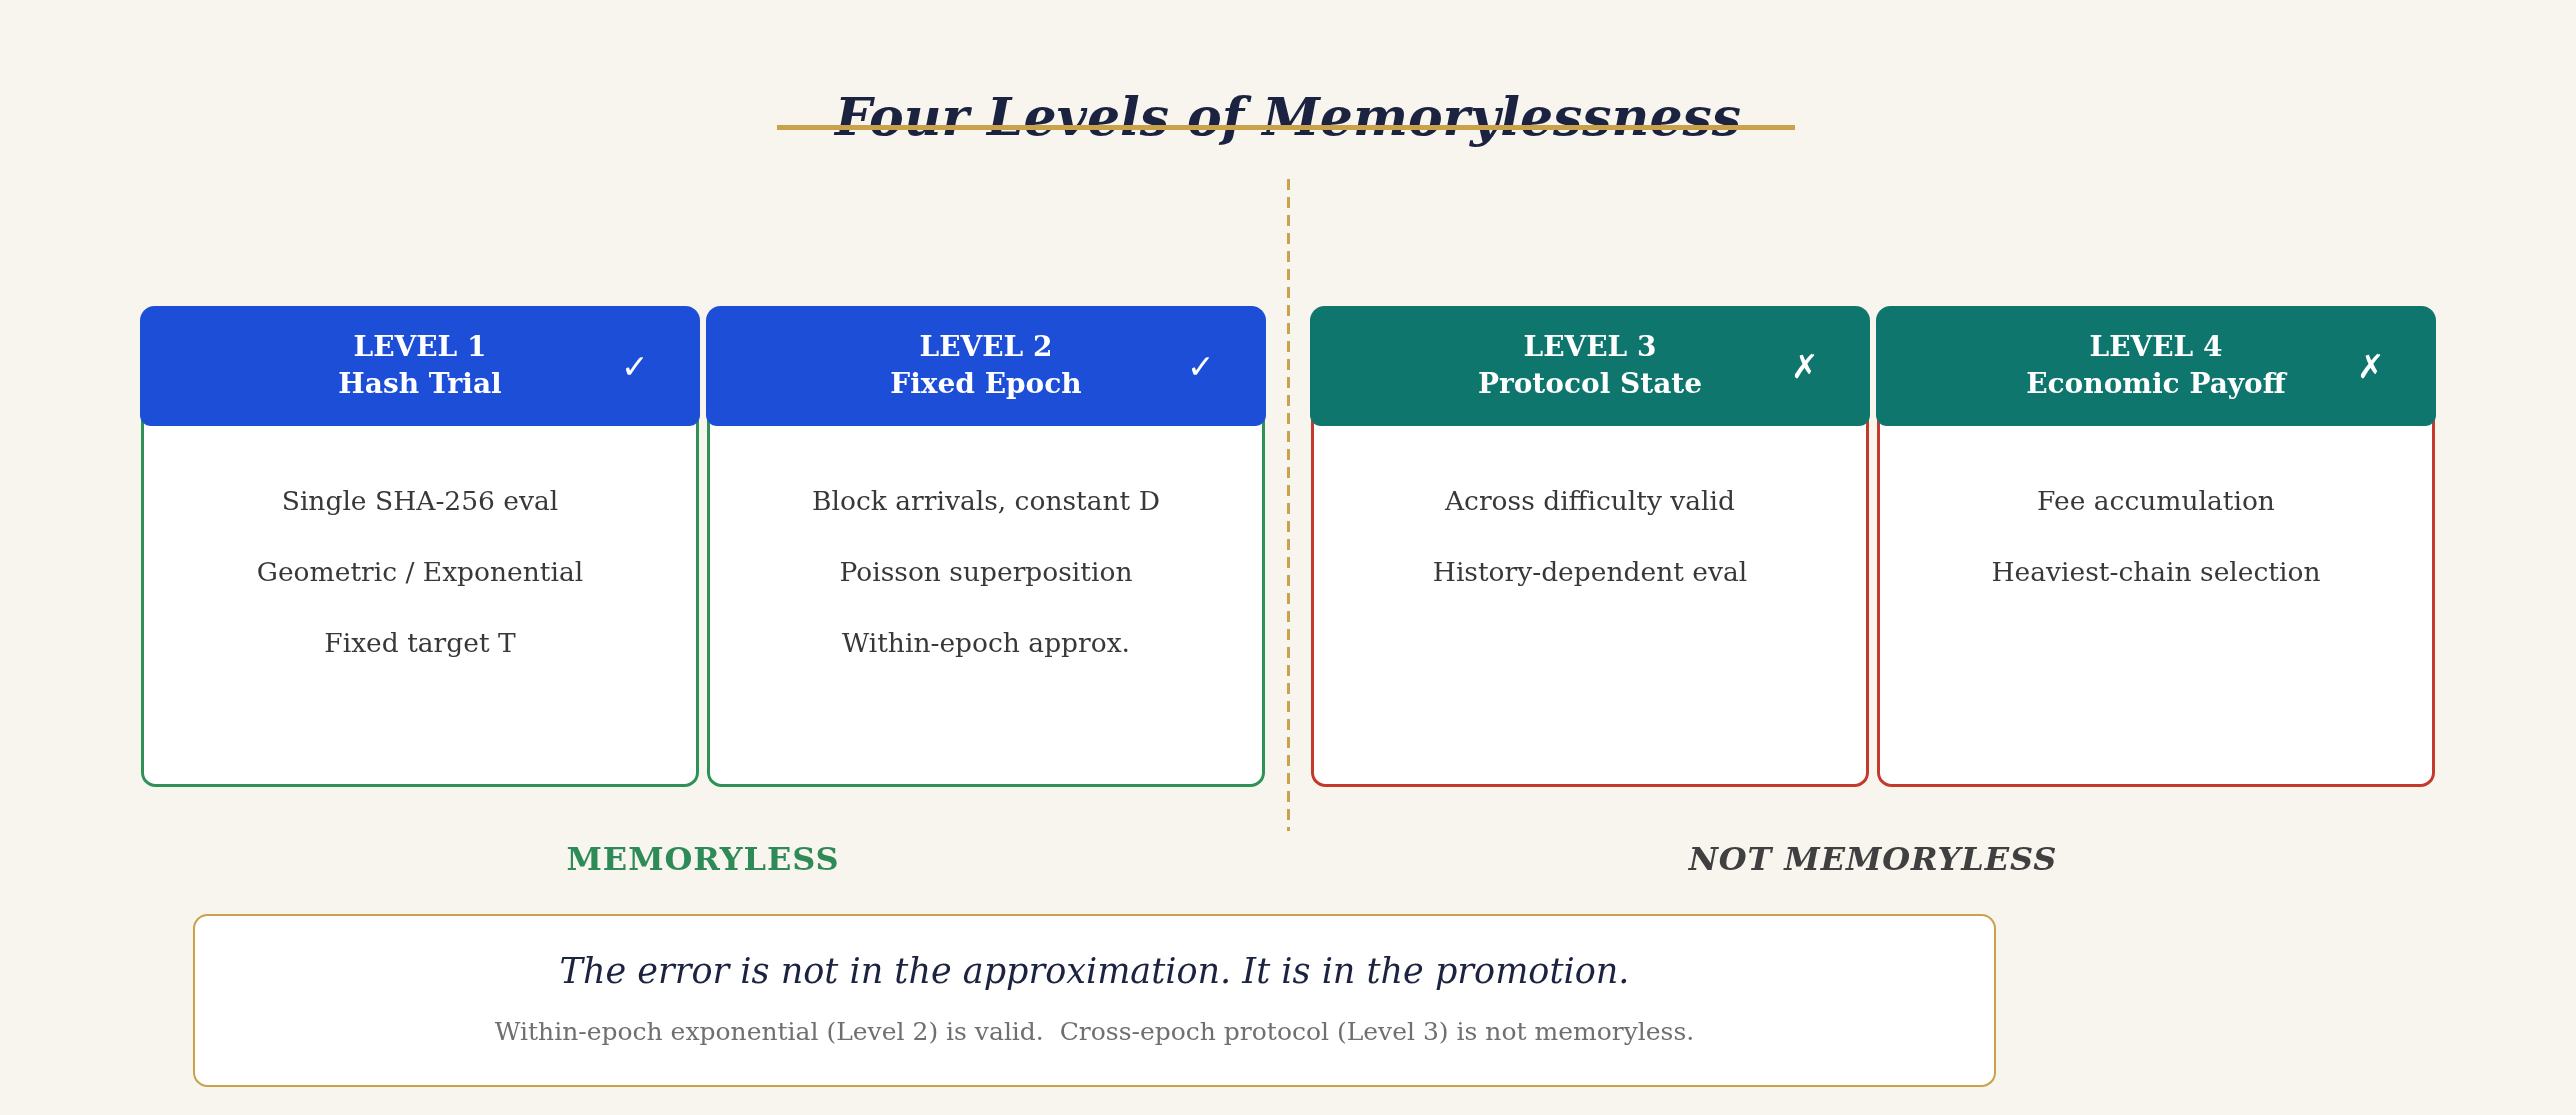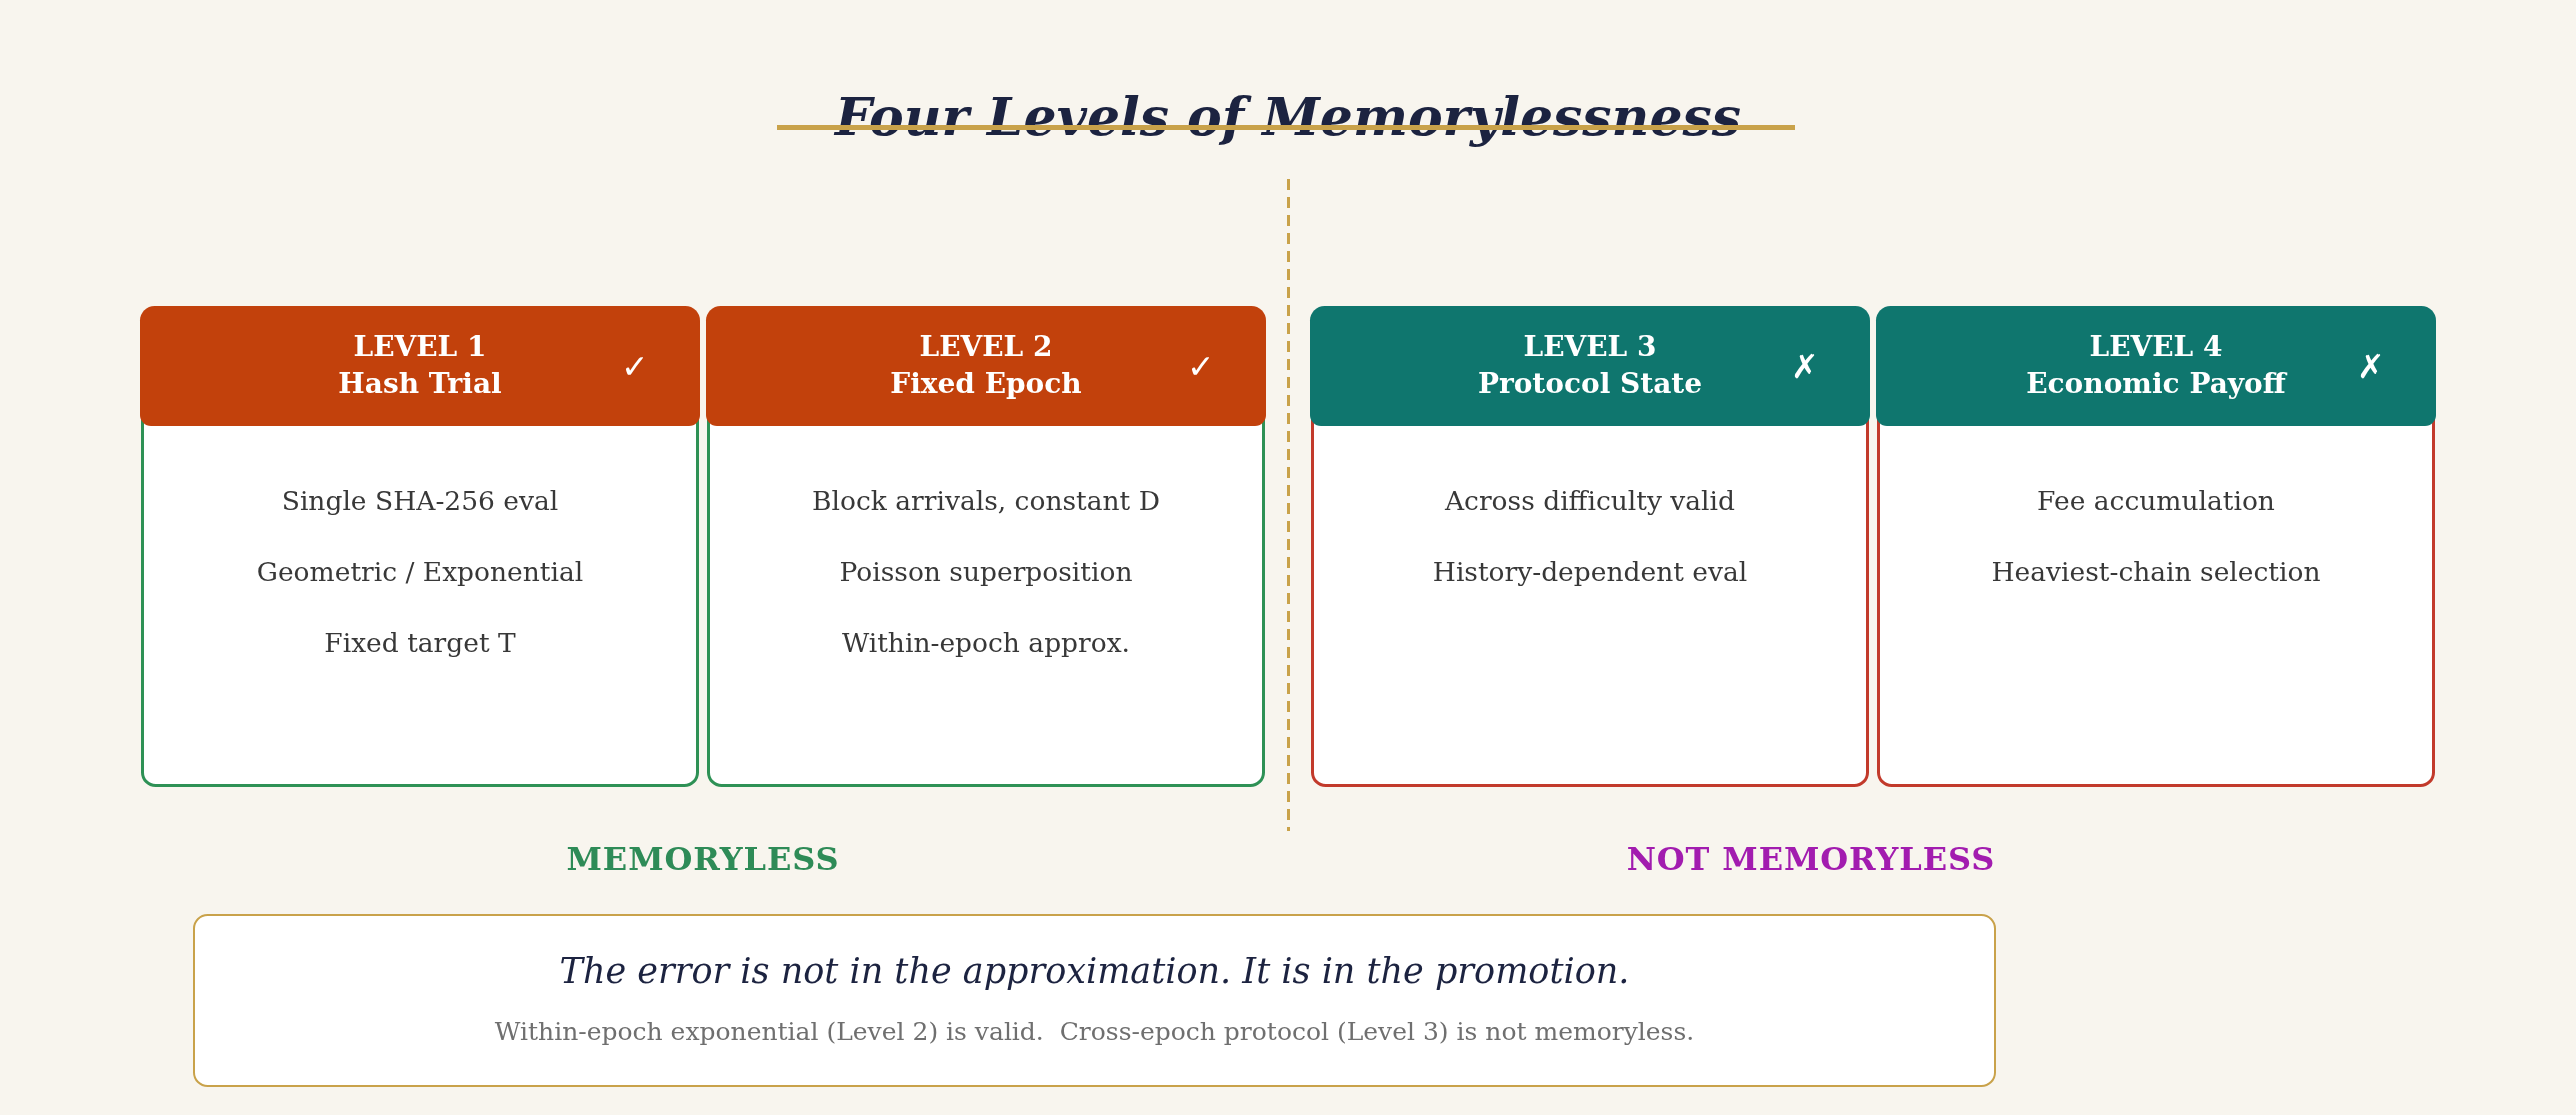--- a/index.html
+++ b/index.html
@@ -55,21 +55,21 @@
 
   .card-head {
     position: relative;
     margin: -3.7px -3.7px 0 -3.7px;
     height: 120px;
     border-radius: 14.6px 14.6px 11px 11px;
     display: flex;
     align-items: center;
     justify-content: center;
   }
-  .ok  .card-head { background: #c2410c; }
+  .ok  .card-head { background: #1d4ed8; }
   .bad .card-head { background: #0f766e; }
 
   .head-text {
     text-align: center;
     color: #ffffff;
     font-weight: bold;
     font-size: 28px;
     line-height: 1.32;
   }
   .mark {
@@ -94,21 +94,21 @@
   .group-label {
     position: absolute;
     top: 840px;
     width: 1124px;
     text-align: center;
     font-weight: bold;
     font-size: 32px;
     letter-spacing: 0.9px;
   }
   .group-label.left  { left: 141px;  color: #2e8b57; }
-  .group-label.right { left: 1249px; color: #a21caf; }
+  .group-label.right { left: 1311px; color: #404040; font-style: italic; }
 
   
   .footer-box {
     position: absolute;
     left: 193px; top: 914px;
     width: 1803px; height: 173px;
     background: #ffffff;
     border: 2.7px solid #c9a24a;
     border-radius: 14.6px;
     box-sizing: border-box;

